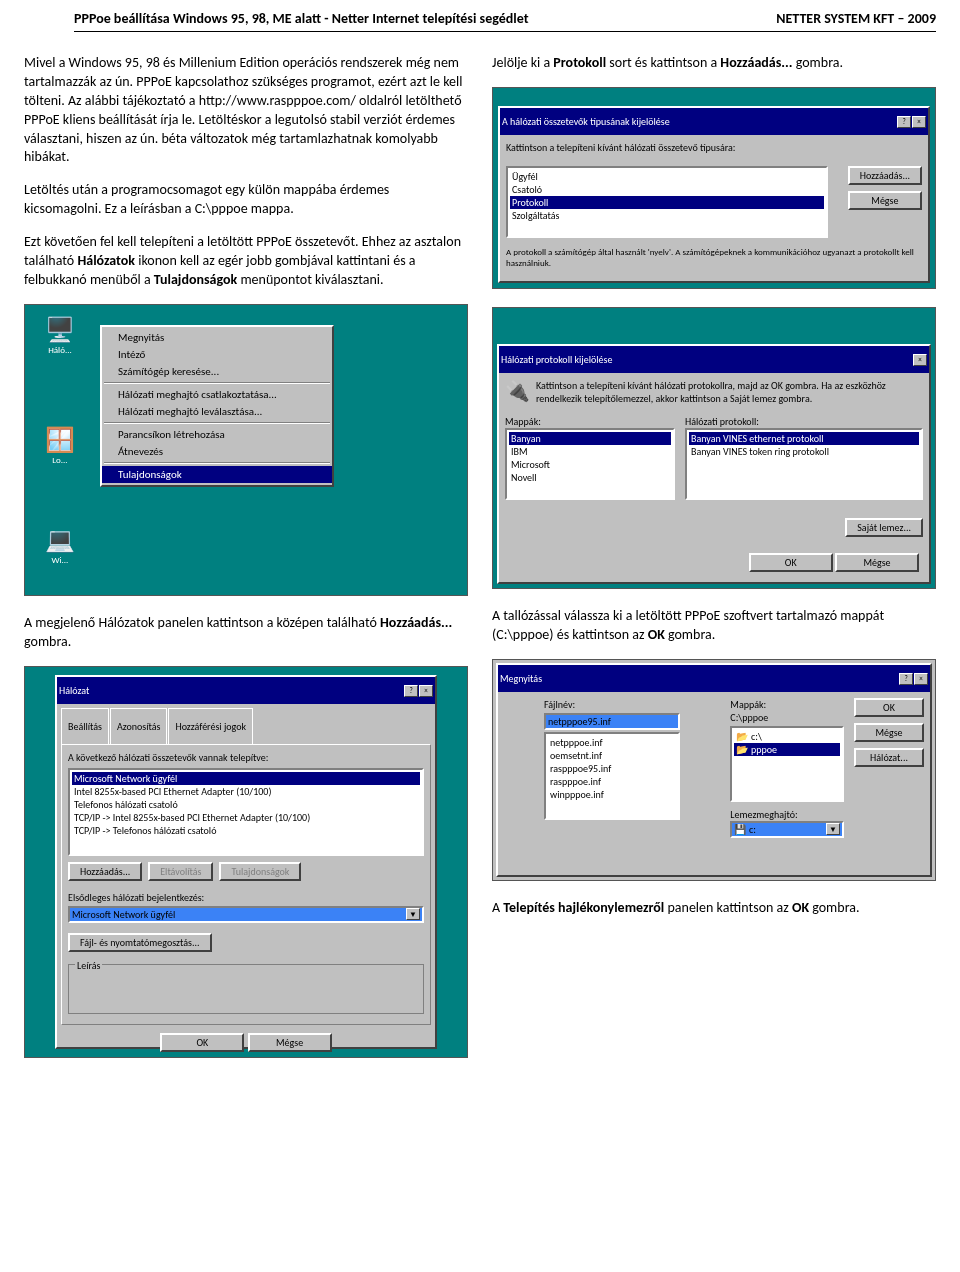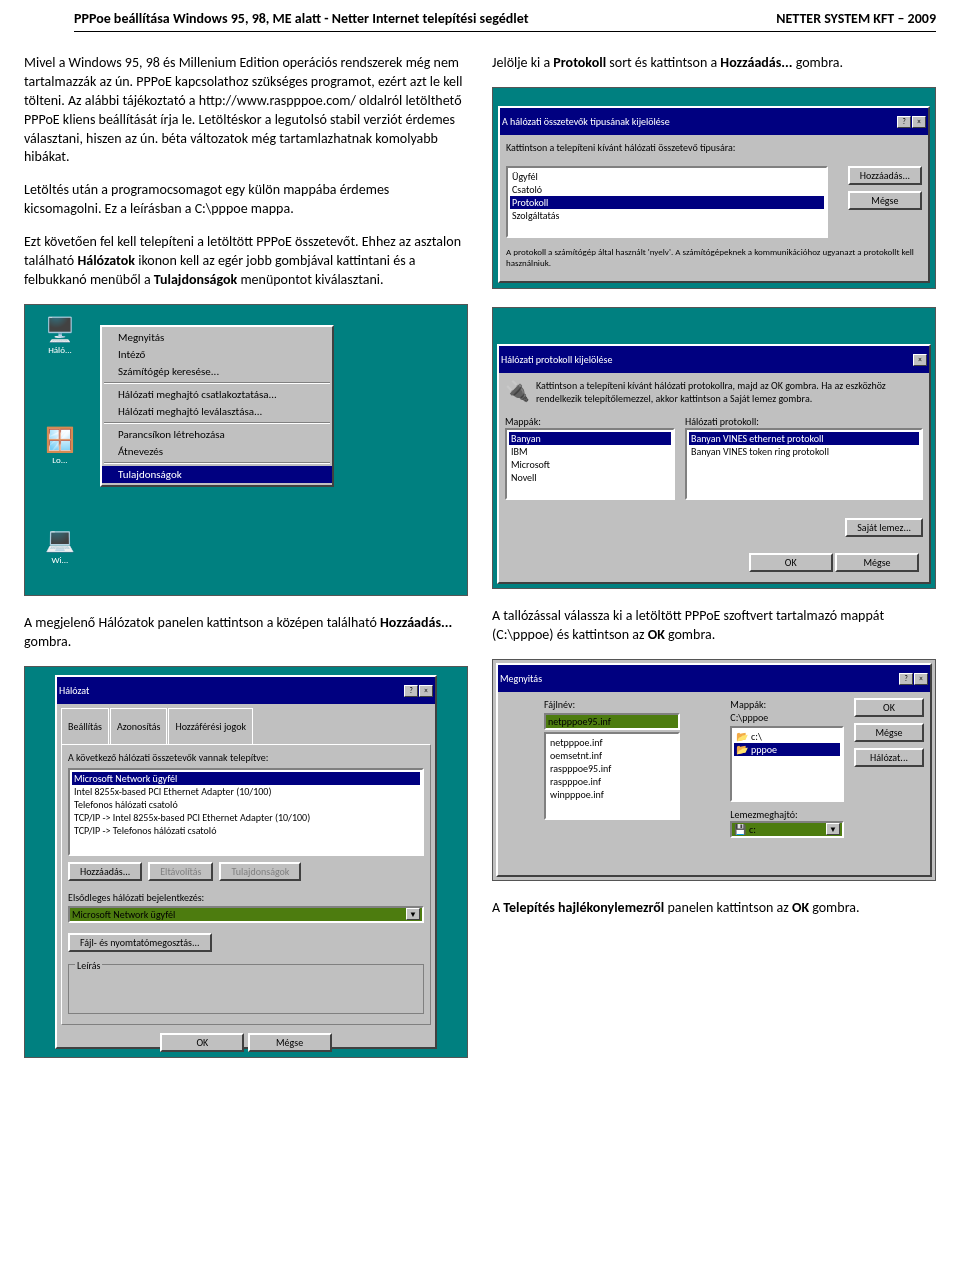--- a/index.html
+++ b/index.html
@@ -128,21 +128,21 @@
     border: 2px solid #fff;
     border-right-color: #404040;
     border-bottom-color: #404040;
     font-size: 10px;
     padding: 1px 10px;
     display: inline-block;
     text-align: center;
   }
   .btn.disabled { color: #808080; }
   .select {
-    background: #4d7c0f;
+    background: #3b82f6;
     border: 2px solid #808080;
     border-right-color: #fff;
     border-bottom-color: #fff;
     font-size: 10px;
     padding: 0 2px;
     display: flex;
     justify-content: space-between;
     align-items: center;
   }
   .dropbtn {

